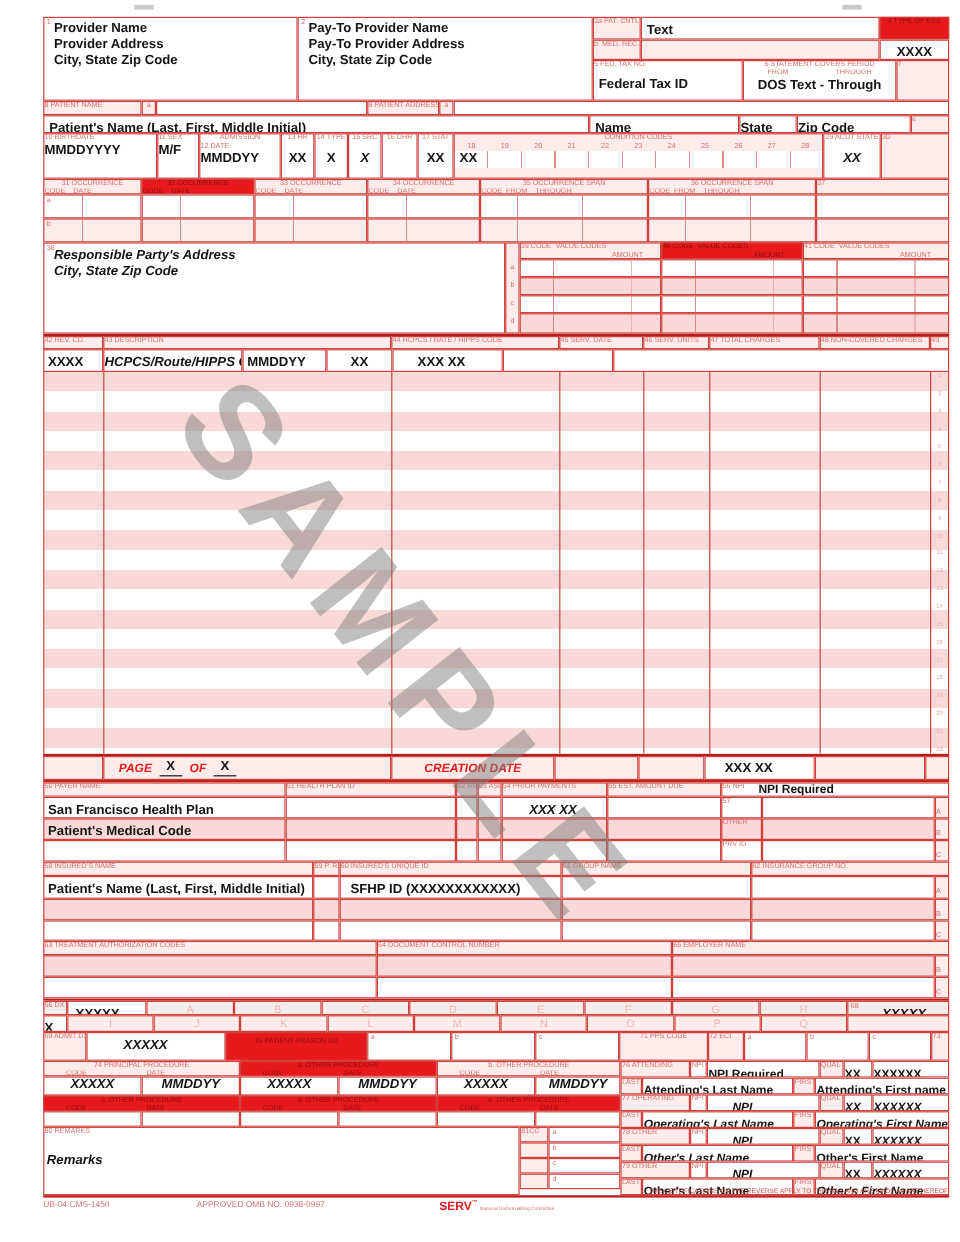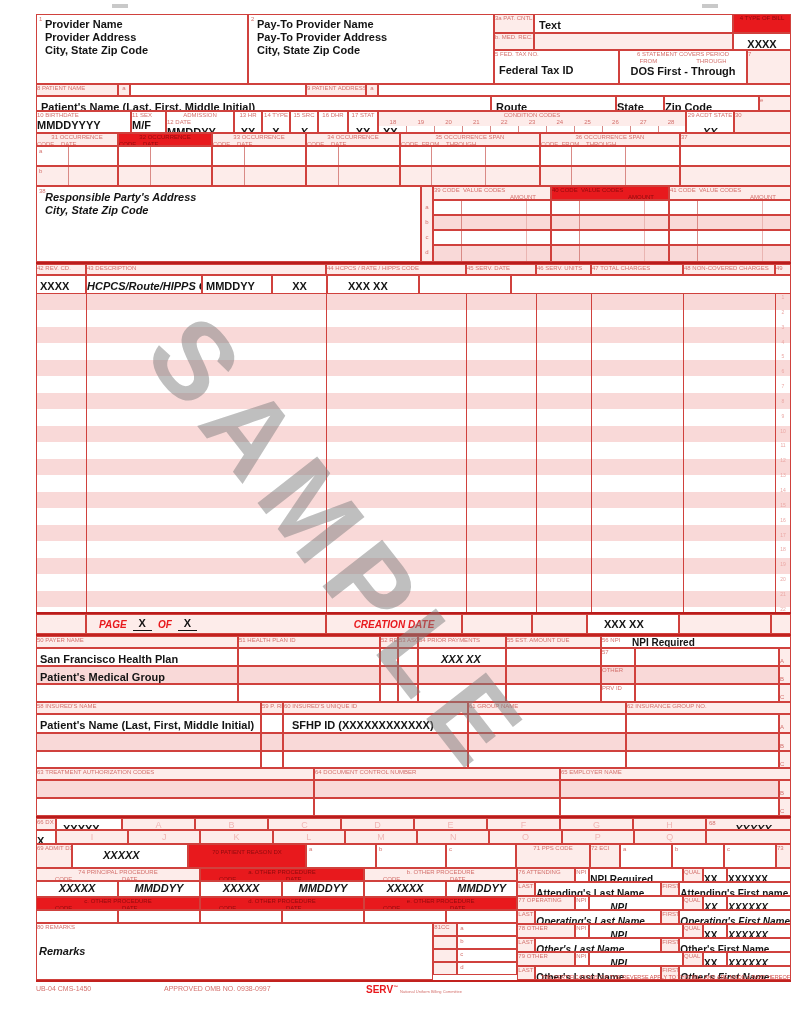--- a/index.html
+++ b/index.html
@@ -80,21 +80,21 @@
           <div class="c white" style="width:125px">
             <span class="lb">5 FED. TAX NO.</span>
             <div class="v" style="padding:6px 0 0 4px">Federal Tax ID</div>
           </div>
           <div class="c white flex1">
             <span class="lb lbc">6 STATEMENT COVERS PERIOD</span>
             <div class="row" style="justify-content:space-around">
               <span class="lb">FROM</span>
               <span class="lb">THROUGH</span>
             </div>
-            <div class="v ctr">DOS First - Through</div>
+            <div class="v ctr">DOS Text - Through</div>
           </div>
           <div class="c" style="width:44px">
               <span class="lb">7</span>
             </div>
         </div>
       </div>
     </div>
 
     <div class="row" style="height:12px">
       <div class="c" style="width:82px">
@@ -107,29 +107,29 @@
       <div class="c" style="width:60px">
           <span class="lb">9 PATIENT ADDRESS</span>
         </div>
       <div class="c" style="width:12px">
           <span class="lb lbc">a</span>
         </div>
       <div class="c white flex1"></div>
     </div>
     <div class="row" style="height:15px">
       <div class="c white" style="width:455px"><span class="v" style="padding-left:4px">Patient's Name (Last, First, Middle Initial)</span></div>
-      <div class="c white" style="width:125px"><span class="v" style="padding-left:4px">Route</span></div>
+      <div class="c white" style="width:125px"><span class="v" style="padding-left:4px">Name</span></div>
       <div class="c white" style="width:48px"><span class="v">State</span></div>
       <div class="c white" style="width:95px"><span class="v">Zip Code</span></div>
       <div class="c" style="width:32px">
           <span class="lb">e</span>
         </div>
     </div>
 
-    <div class="row" style="height:22px">
+    <div class="row" style="height:38px">
       <div class="c white" style="width:95px">
           <span class="lb">10 BIRTHDATE</span>
           <div class="v">MMDDYYYY</div>
         </div>
       <div class="c white" style="width:35px">
           <span class="lb">11 SEX</span>
           <div class="v">M/F</div>
         </div>
       <div class="c white" style="width:68px">
           <span class="lb lbc">ADMISSION</span>
@@ -398,21 +398,21 @@
       <div class="c white" style="width:20px"></div>
       <div class="c white" style="width:88px"><span class="v vi" style="padding-left:22px">XXX XX</span></div>
       <div class="c white" style="width:95px"></div>
       <div class="c white" style="width:34px">
           <span class="lb">57</span>
         </div>
       <div class="c white flex1"></div>
       <div class="c" style="width:12px"><span class="mark">A</span></div>
     </div>
     <div class="row" style="height:18px">
-      <div class="c pink2" style="width:202px"><span class="v" style="padding-left:3px">Patient's Medical Group</span></div>
+      <div class="c pink2" style="width:202px"><span class="v" style="padding-left:3px">Patient's Medical Code</span></div>
       <div class="c pink2" style="width:142px"></div>
       <div class="c pink2" style="width:18px"></div>
       <div class="c pink2" style="width:20px"></div>
       <div class="c pink2" style="width:88px"></div>
       <div class="c pink2" style="width:95px"></div>
       <div class="c pink2" style="width:34px">
           <span class="lb">OTHER</span>
         </div>
       <div class="c pink2 flex1"></div>
       <div class="c" style="width:12px"><span class="mark">B</span></div>

